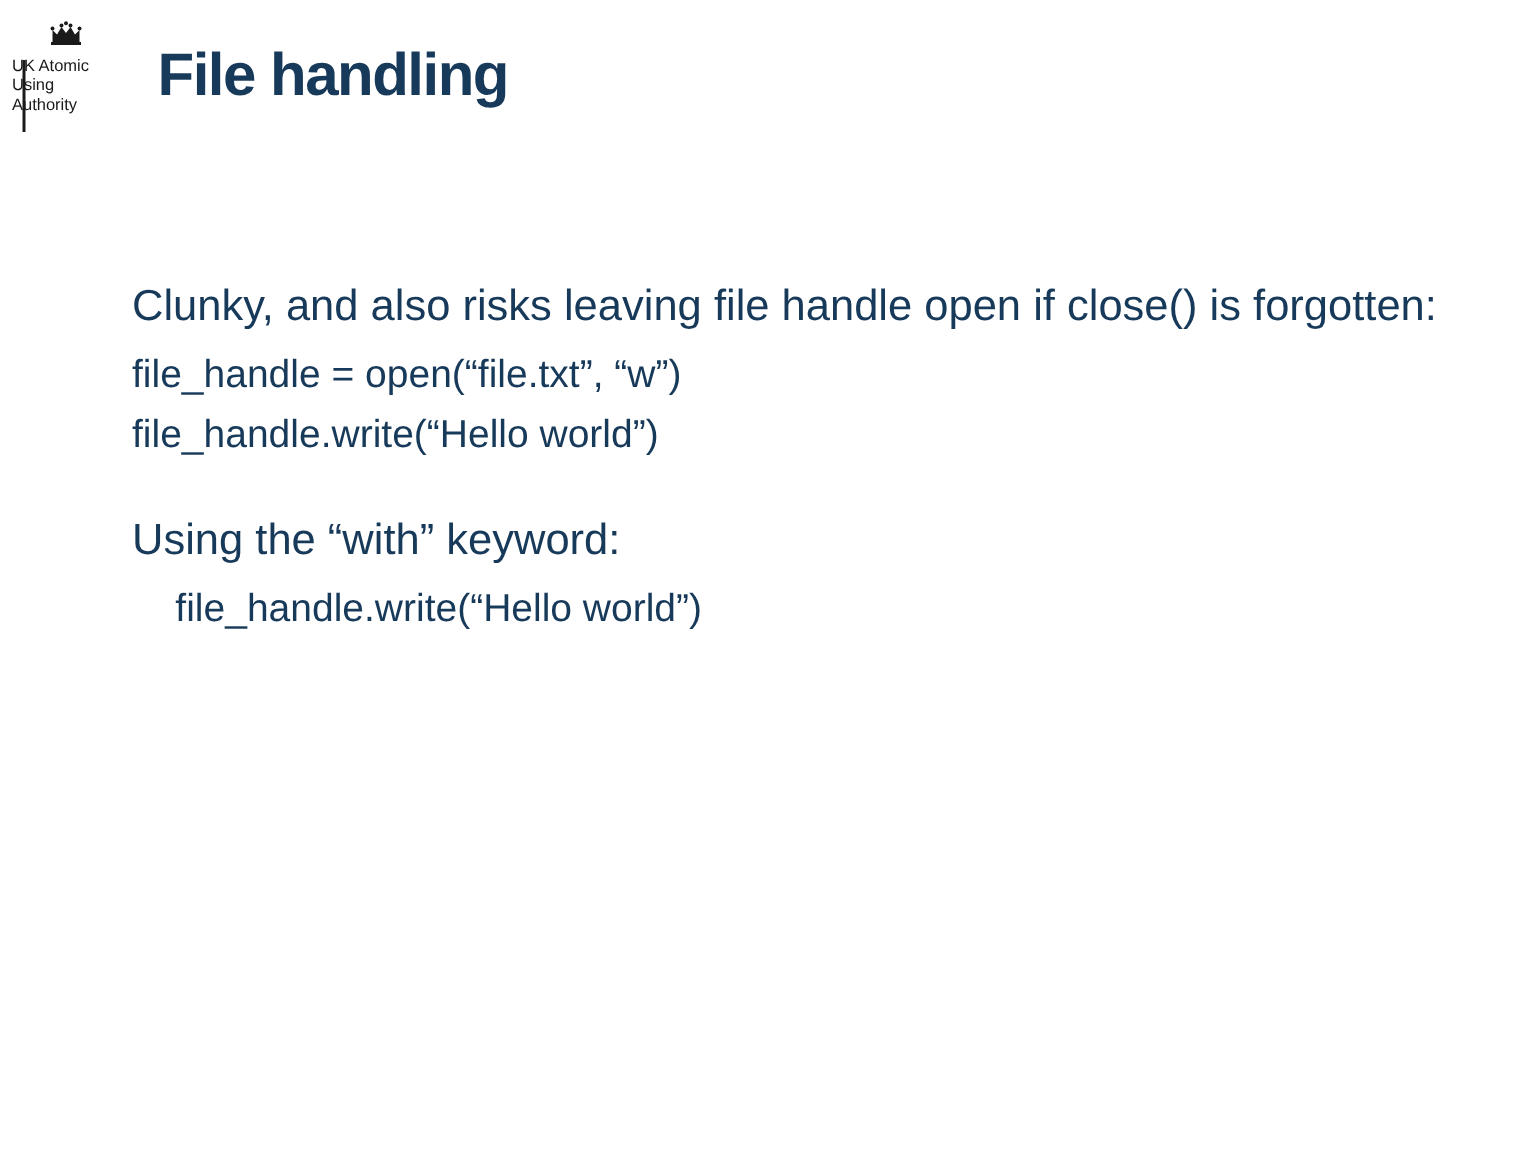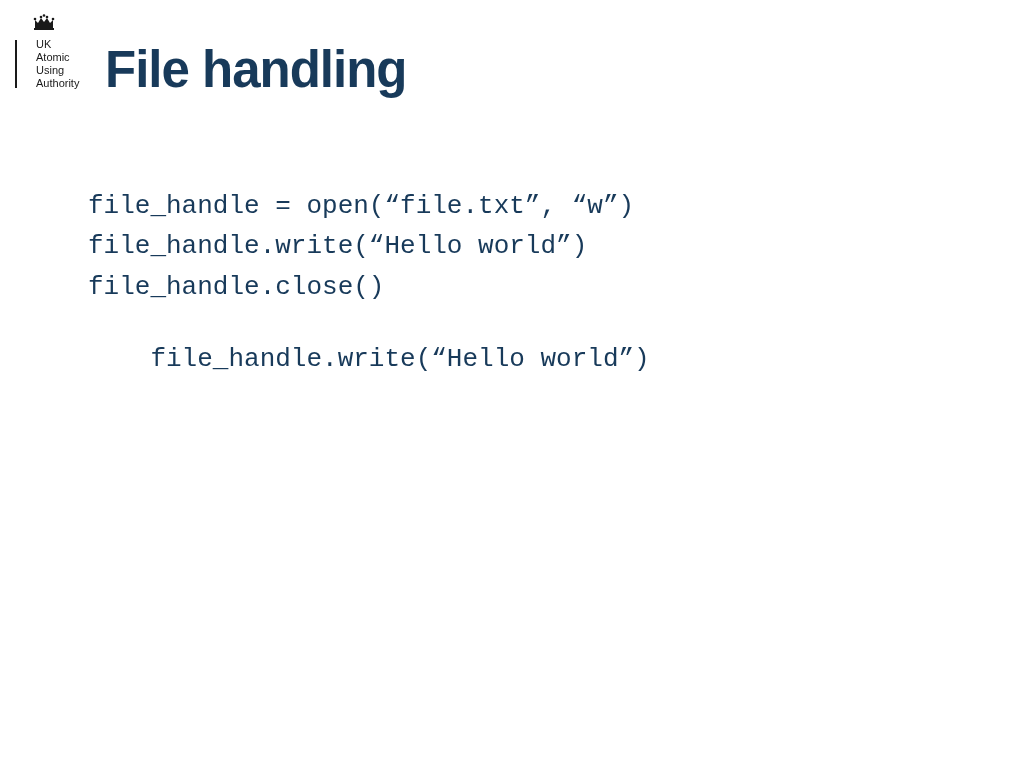--- a/index.html
+++ b/index.html
@@ -33,50 +33,49 @@
       top: 28px;
       width: 1.5px;
       height: 48px;
       background: #1a1a1a;
     }
     .org-name {
       font-size: 11px;
       line-height: 13px;
       color: #1a1a1a;
       font-weight: 400;
-      margin-left: 28px;
+      margin-left: 0;
       margin-top: 6px;
     }
     .slide-title {
       position: absolute;
       top: 28px;
       left: 105px;
-      font-size: 51px;
+      font-size: 40px;
       font-weight: 900;
       color: #183a5a;
       letter-spacing: -1px;
       font-family: Arial, Helvetica, sans-serif;
-      margin-top: 12px;
     }
     .content {
       position: absolute;
       top: 186px;
       left: 88px;
       right: 60px;
       color: #183a5a;
     }
     .body-text {
       font-size: 29px;
       line-height: 1.28;
       color: #183a5a;
       font-weight: 400;
       margin-bottom: 6px;
     }
     .code-line {
-      font-family: Liberation Mono, monospace;
+      font-family: Liberation Sans, sans-serif;
       font-size: 26px;
       line-height: 1.55;
       color: #183a5a;
       white-space: pre;
     }
     .section-gap {
       height: 32px;
     }
   </style>
 </head>
@@ -96,20 +95,21 @@
   <div class="org-name">
     <div>UK Atomic</div>
     <div>Using</div>
     <div>Authority</div>
   </div>
 </div>
 
 <h1 class="slide-title">File handling</h1>
 
 <div class="content">
+  <p class="body-text">Clunky, and also risks leaving file handle open if close() is forgotten:</p>
   <div class="code-line">file_handle = open(“file.txt”, “w”)</div>
   <div class="code-line">file_handle.write(“Hello world”)</div>
-  <div class="code-line">file_handle.close()</div>
 
   <div class="section-gap"></div>
 
+  <p class="body-text">Using the “with” keyword:</p>
   <div class="code-line">    file_handle.write(“Hello world”)</div>
 </div>
 
 </body></html>

